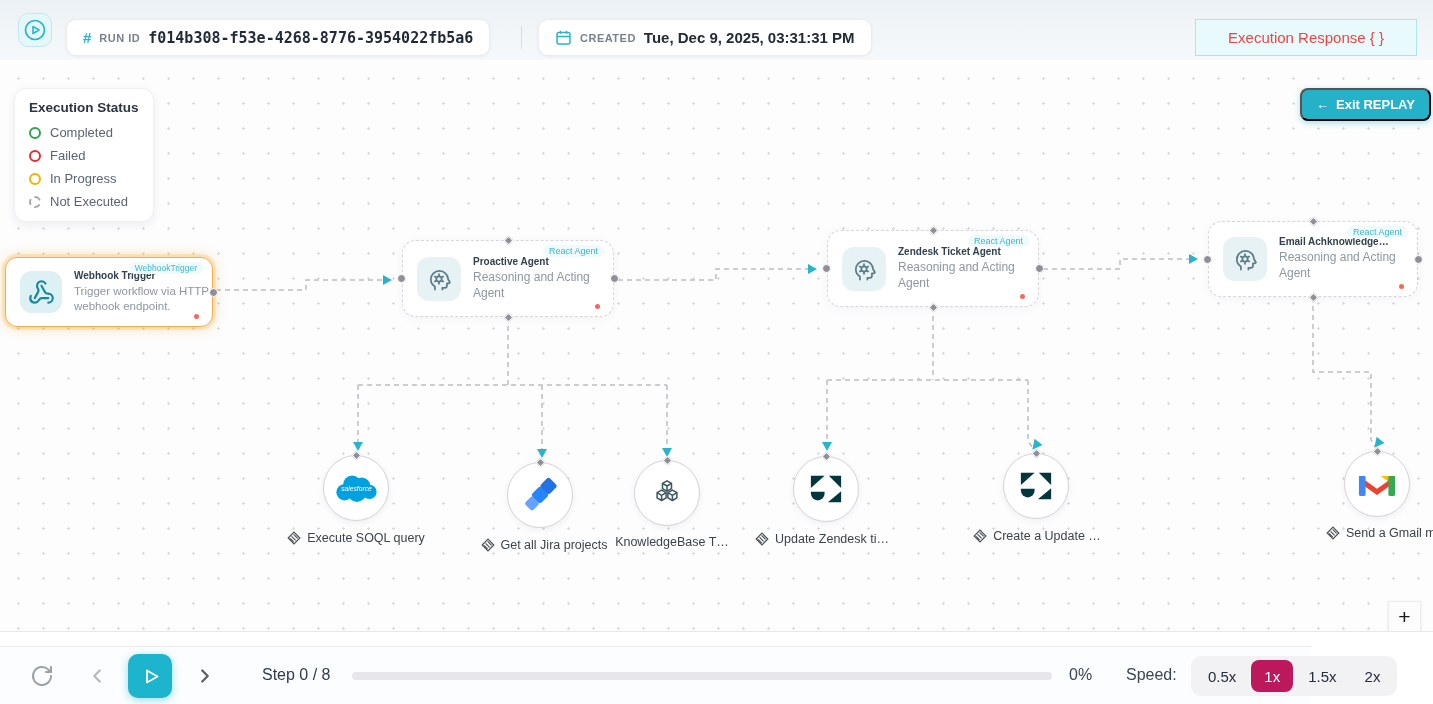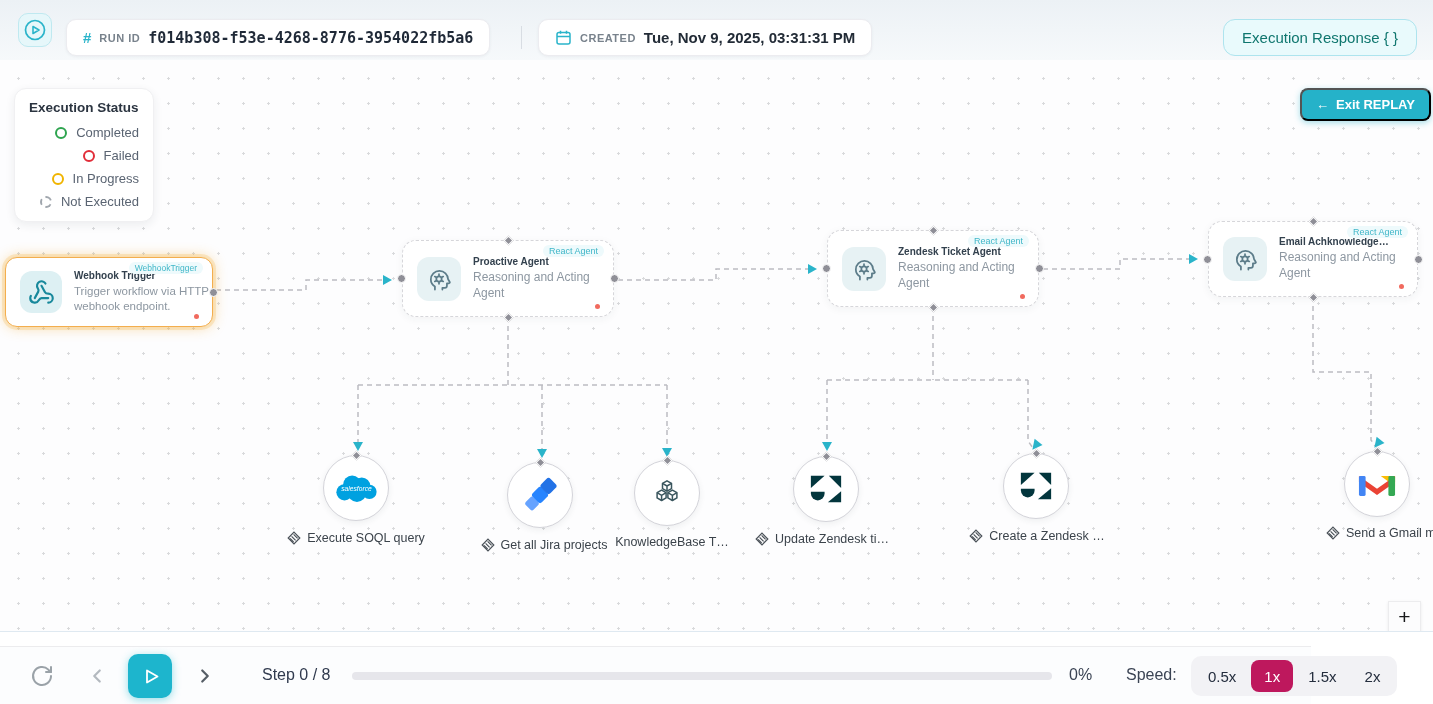--- a/index.html
+++ b/index.html
@@ -13,38 +13,38 @@
     border-radius:10px; background:#e6f7fa; border:1px solid #bfe9f0;
     display:flex; align-items:center; justify-content:center; cursor:pointer; }
   .pill { position:absolute; top:19px; height:37px; background:#fff;
     border:1px solid #ececf0; border-radius:10px; box-shadow:0 1px 3px rgba(30,50,70,.06);
     display:flex; align-items:center; gap:8px; padding:0 16px; }
   .pill .lab { font-size:11px; font-weight:bold; color:#78828c; letter-spacing:.5px; }
   .runid-val { font-family:"DejaVu Sans Mono", monospace; font-size:15px; font-weight:600; color:#1f2937; }
   .created-val { font-size:15px; font-weight:600; color:#222b36; }
   .hash { color:#2ab4ca; font-size:15px; font-weight:bold; }
   .vdiv { position:absolute; left:521px; top:26px; width:1px; height:23px; background:#d8dde3; }
-  .exec-btn { position:absolute; right:16px; top:19px; height:37px; padding:0 18px;
-    background:#e9fafc; border:1px solid #aee4ee; border-radius:12px; color:#0f766e;
+  .exec-btn { position:absolute; right:16px; top:19px; height:37px; padding:0 32px;
+    background:#e9fafc; border:1px solid #aee4ee; border-radius:0; color:#ef4444;
     font-size:15px; font-weight:500; display:flex; align-items:center; cursor:pointer; }
 
   
   .canvas { position:absolute; left:0; top:60px; width:1433px; height:572px;
     background-color:#fdfdfe;
     background-image:radial-gradient(#d9dadc 1.3px, transparent 1.3px);
     background-size:25px 25px; background-position:6px 6px;
     border-bottom:1px solid #dfe9f1; overflow:hidden; }
   .edges { position:absolute; left:0; top:0; z-index:1; pointer-events:none; }
 
   
   .legend { position:absolute; left:14px; top:28px; width:140px; z-index:5;
     background:#fff; border:1px solid #f0f0f2; border-radius:12px;
     box-shadow:0 3px 10px rgba(40,50,60,.08); padding:11px 14px 12px; }
   .legend h4 { font-size:13.5px; color:#2b3440; margin-bottom:10px; }
-  .legend .li { display:flex; align-items:center; gap:9px; margin-bottom:8px;justify-content:flex-end; }
+  .legend .li { display:flex; align-items:center; gap:9px; margin-bottom:8px; }
   .legend .li:last-child { margin-bottom:0; }
   .legend .li span { font-size:13px; color:#5a6472; }
   .st-c { width:12px; height:12px; border-radius:50%; flex:0 0 auto; }
 
   .exit-btn { position:absolute; left:1300px; top:28px; height:33px; z-index:5;
     background:#25b2c9; color:#fff; border-radius:8px; padding:0 14px;
     font-size:13px; font-weight:bold; display:flex; align-items:center; gap:7px;
     box-shadow:0 2px 6px rgba(37,178,201,.4); cursor:pointer; }
 
   
@@ -118,21 +118,21 @@
   </div>
 
   <div class="vdiv"></div>
 
   <div class="pill" style="left:538px;">
     <svg width="17" height="17" viewBox="0 0 17 17">
       <rect x="2" y="3.5" width="13" height="11.5" rx="2" fill="none" stroke="#2ab4ca" stroke-width="1.5"></rect>
       <path d="M5.5 1.8v3 M11.5 1.8v3 M2 7.6h13" stroke="#2ab4ca" stroke-width="1.5" fill="none"></path>
     </svg>
     <span class="lab">CREATED</span>
-    <span class="created-val">Tue, Nov 9, 2025, 03:31:31 PM</span>
+    <span class="created-val">Tue, Dec 9, 2025, 03:31:31 PM</span>
   </div>
 
   <button class="exec-btn">Execution Response { }</button>
 </div>
 
 <div class="canvas">
 
   <svg class="edges" width="1433" height="572">
     <g fill="none" stroke="#bcbcc2" stroke-width="1.5" stroke-dasharray="5 4">
       <path d="M216 230 H306 V220 H390"></path>
@@ -342,21 +342,21 @@
       <path d="M7 1.2 12.8 7 7 12.8 1.2 7Z"></path>
         <path d="M4.6 5.4l4 4 M6.6 3.4l4 4 M3 7.4l3.6 3.6"></path>
     </svg>
     <span>Update Zendesk ti…</span>
   </div>
   <div class="tool-label" style="left:957px;top:469px;width:160px;">
     <svg width="14" height="14" viewBox="0 0 14 14" fill="none" stroke="#4a5158" stroke-width="1.2">
       <path d="M7 1.2 12.8 7 7 12.8 1.2 7Z"></path>
         <path d="M4.6 5.4l4 4 M6.6 3.4l4 4 M3 7.4l3.6 3.6"></path>
     </svg>
-    <span>Create a Zendesk …</span>
+    <span>Create a Update …</span>
   </div>
   <div class="tool-label" style="left:1326px;top:466px;width:140px;justify-content:flex-start;">
     <svg width="14" height="14" viewBox="0 0 14 14" fill="none" stroke="#4a5158" stroke-width="1.2">
       <path d="M7 1.2 12.8 7 7 12.8 1.2 7Z"></path>
         <path d="M4.6 5.4l4 4 M6.6 3.4l4 4 M3 7.4l3.6 3.6"></path>
     </svg>
     <span>Send a Gmail mes</span>
   </div>
 
   <button class="zoomin-btn">

